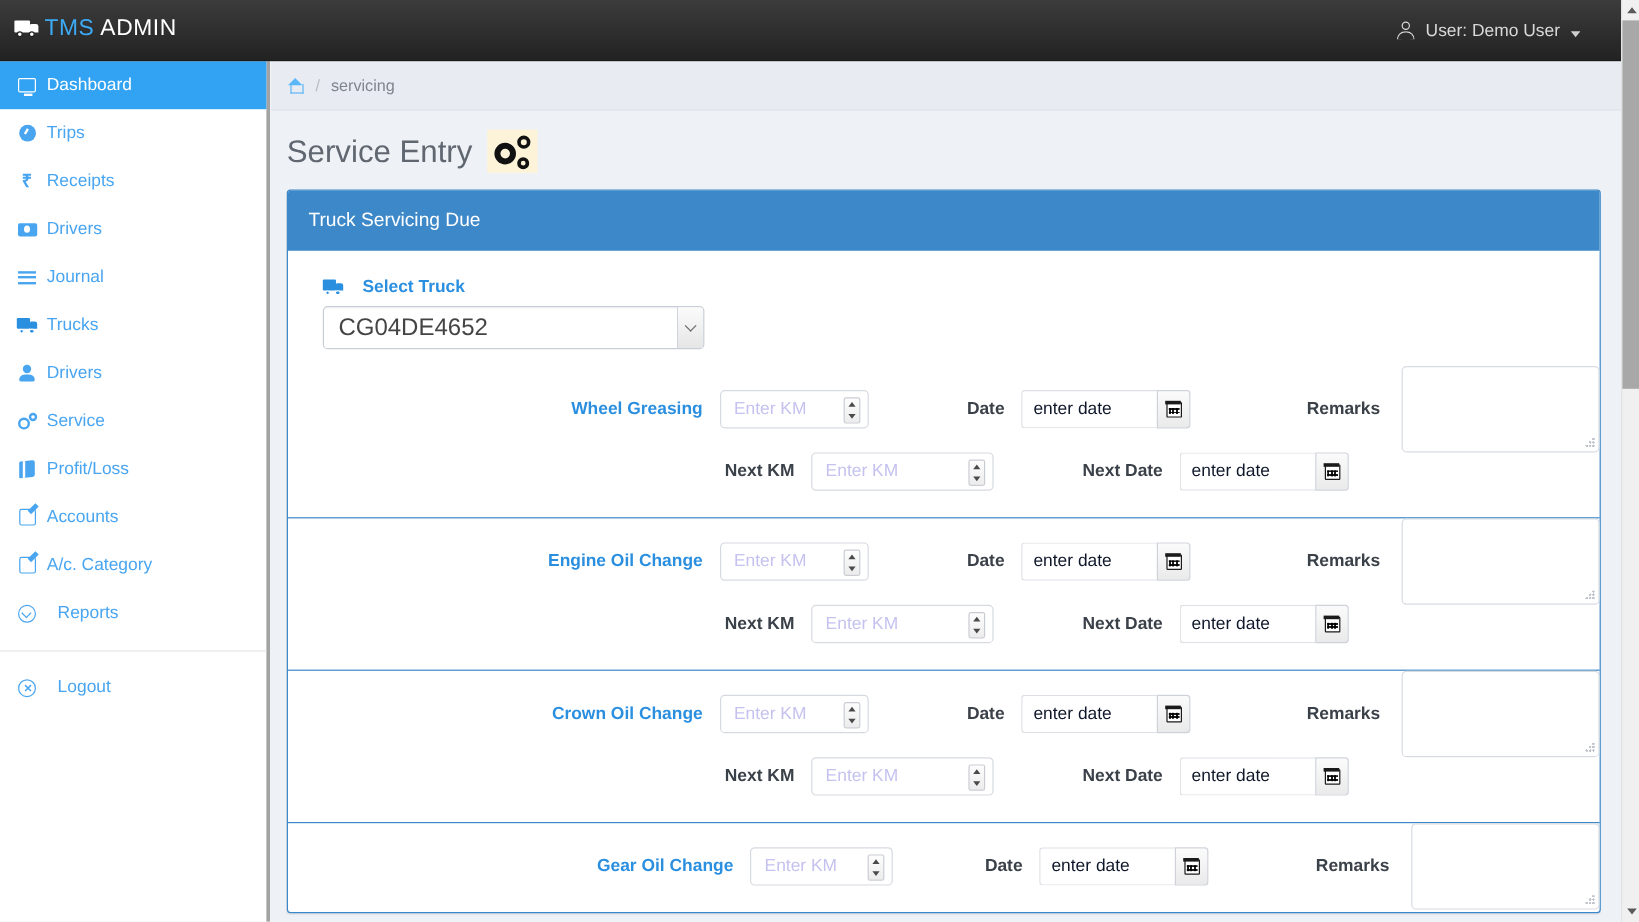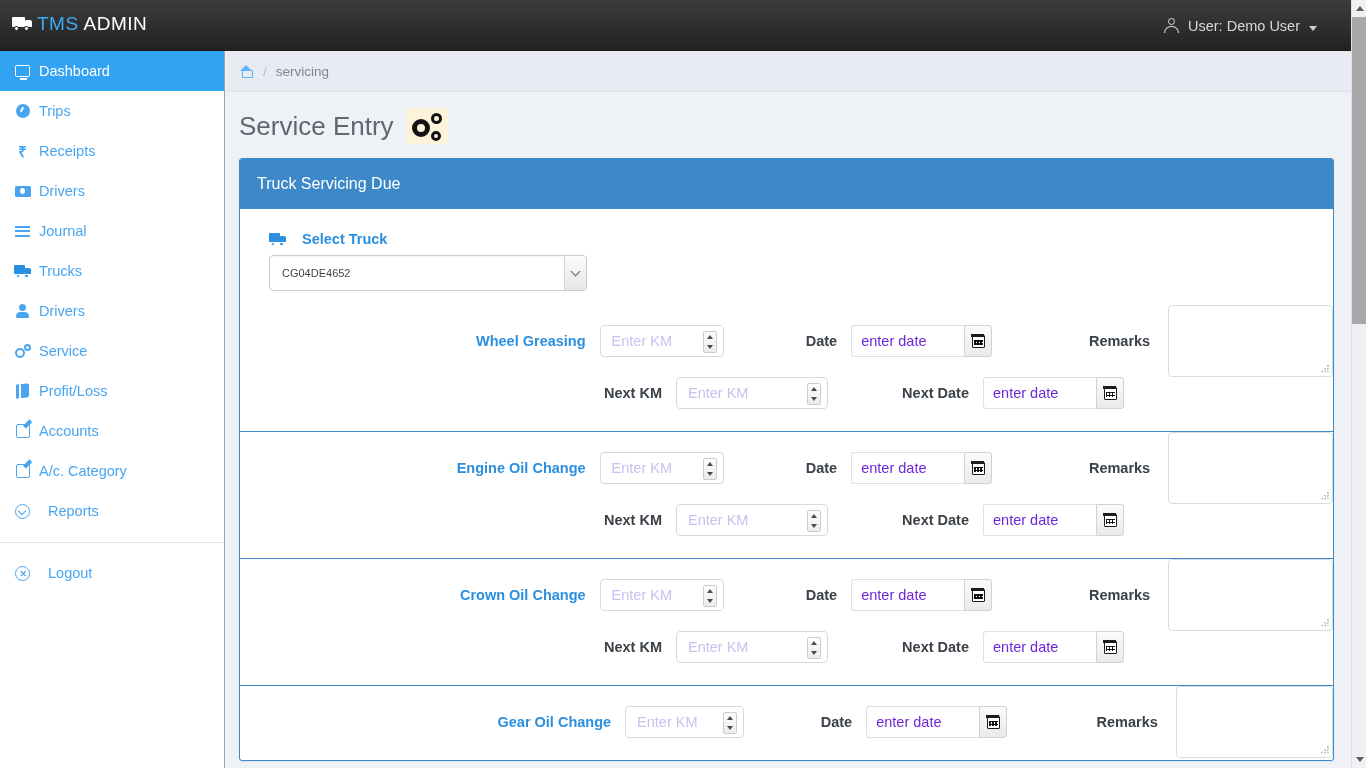--- a/index.html
+++ b/index.html
@@ -43,21 +43,21 @@
   #userbox .uicon .b { position:absolute; bottom:1px; left:0px; width:15px; height:7px;
      border-top:1.6px solid #d9d9d9; border-left:1.6px solid #d9d9d9; border-right:1.6px solid #d9d9d9;
      border-radius: 7px 7px 0 0;}
   #userbox .caret { width:0;height:0;border-left:4.5px solid transparent;border-right:4.5px solid transparent;border-top:5px solid #cfcfcf; margin-top:6px;}
 
   
   #sidebar {
     position: absolute; left: 0; top: 51px;
     width: 225px; height: 717px;
     background: #ffffff;
-    border-right: 1px solid #a3a3a3;
+    border-right: 3px solid #a3a3a3;
     z-index: 20;
   }
   .side-item {
     display: flex; align-items: center;
     height: 40px; padding-left: 14px;
     color: #49a5f0; font-size: 14.5px;
     text-decoration: none; cursor: pointer;
     white-space: nowrap;
   }
   .side-item .lbl { margin-left: 8px; }
@@ -142,21 +142,21 @@
   .truck-blue { position:relative; width:17px;height:12px; }
   .truck-blue .body{position:absolute;left:0;top:0;width:11px;height:9px;background:#2b8fe0;border-radius:1px;}
   .truck-blue .cab{position:absolute;right:0;top:2.5px;width:6px;height:6.5px;background:#2b8fe0;border-radius:1px 2px 0 0;}
   .truck-blue .w1,.truck-blue .w2{position:absolute;bottom:-1px;width:4.5px;height:4.5px;background:#2b8fe0;border-radius:50%;border:1px solid #fff;}
   .truck-blue .w1{left:1.5px;} .truck-blue .w2{left:10px;}
 
   #truckselect {
     margin-left: 29px; width: 318px; height: 36px;
     border:1px solid #c8ced8; border-radius:4px;
     background:#fff; display:flex; align-items:center;
-    font-size:11px; color:#444; padding-left:12px; cursor:pointer;
+    font-size:20px; color:#444; padding-left:12px; cursor:pointer;
     position:relative; box-shadow: inset 0 1px 1px rgba(0,0,0,.04);
   }
   #truckselect .arrowbtn {
     position:absolute; right:0; top:0; width:22px; height:34px;
     background: linear-gradient(to bottom,#fbfbfb,#e6e6e6);
     border-left:1px solid #cfd4dd; border-radius:0 3px 3px 0;
     display:flex;align-items:center;justify-content:center;
   }
   #truckselect .chev {
     width:7px;height:7px;border-right:1.6px solid #666;border-bottom:1.6px solid #666;
@@ -182,21 +182,21 @@
           background: linear-gradient(to bottom,#fdfdfd,#ececec);
           display:flex;flex-direction:column;align-items:center;justify-content:space-around; cursor:pointer;}
   .spin .up{width:0;height:0;border-left:3.5px solid transparent;border-right:3.5px solid transparent;border-bottom:4px solid #4a4a4a;}
   .spin .dn{width:0;height:0;border-left:3.5px solid transparent;border-right:3.5px solid transparent;border-top:4px solid #4a4a4a;}
 
   .date-lbl { width: 155px; text-align:right; padding-right:14px; font-size:14.5px; font-weight:700; color:#3b4149; }
   .date-wrap { display:flex; align-items:stretch; }
   .date-input {
     width: 113px; height: 32px; border:1px solid #dcdfe4; border-right:none; border-radius:3px 0 0 3px;
     background:#fff; display:flex;align-items:center;padding-left:9px;
-    font-size:14.5px;color:#6d28d9;
+    font-size:14.5px;color:#0f172a;
   }
   .cal-btn {
     width: 28px; height: 32px; border:1px solid #cfd3d9; border-radius:0 3px 3px 0;
     background: linear-gradient(to bottom,#fbfbfb,#eaeaea);
     display:flex;align-items:center;justify-content:center; cursor:pointer;
   }
   .i-cal { width:13px;height:13px;border:1.8px solid #1b1b1b;border-radius:1px;position:relative;background:#fff;}
   .i-cal:before{content:"";position:absolute;left:-1.8px;top:-1.8px;width:13px;height:3.5px;background:#1b1b1b;}
   .i-cal:after{content:"";position:absolute;left:1px;top:4.5px;width:9px;height:5px;
     background: repeating-linear-gradient(to right,#1b1b1b 0 1.5px,#fff 1.5px 3px),

